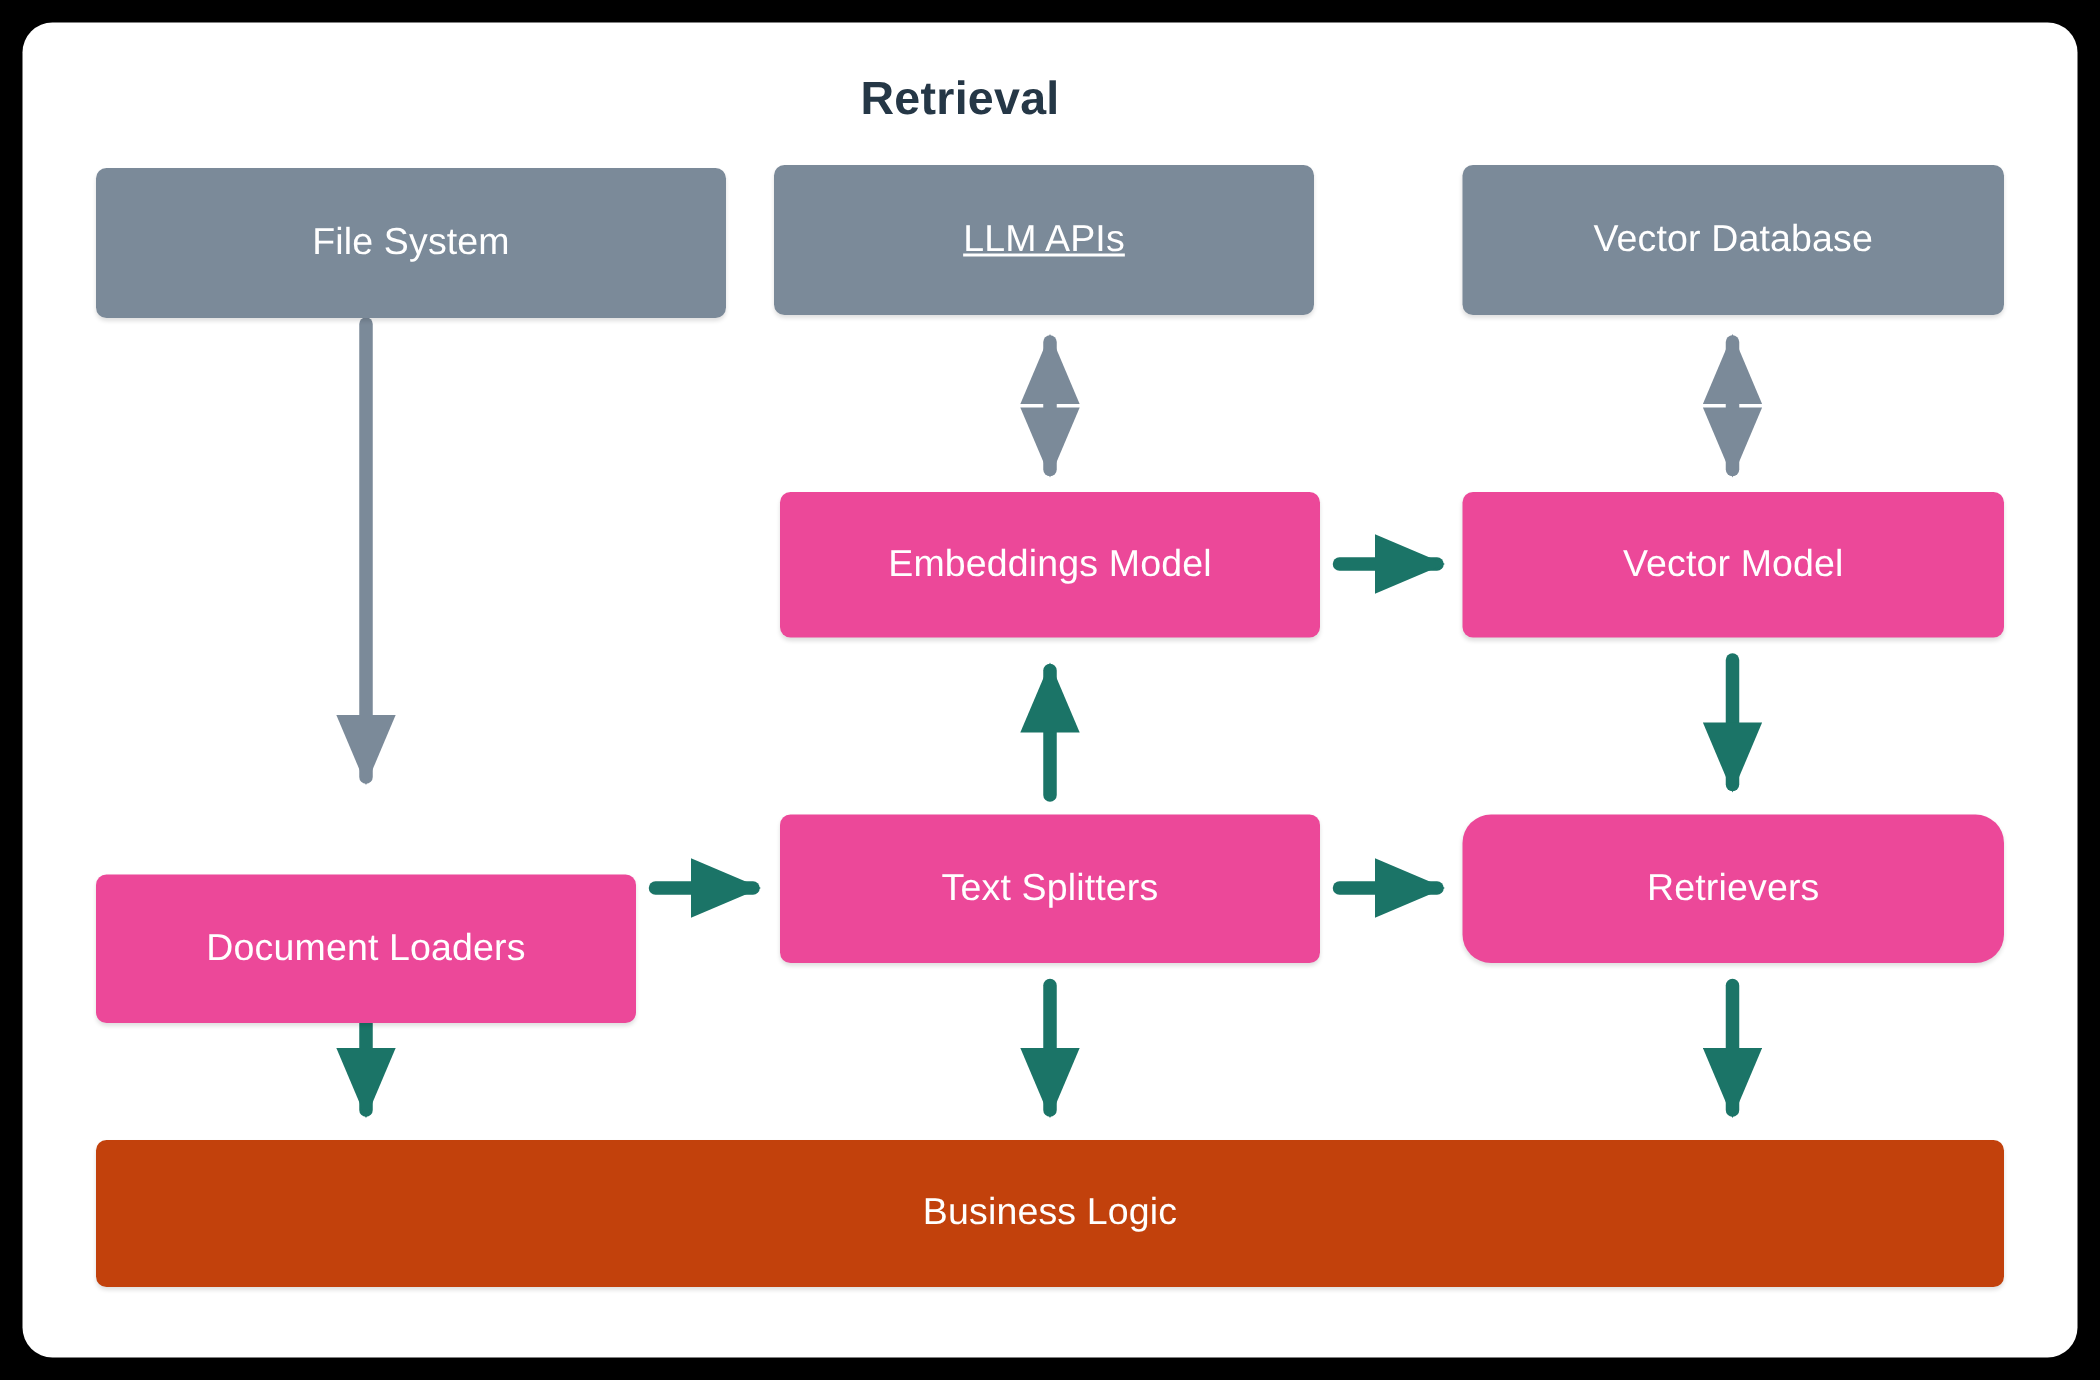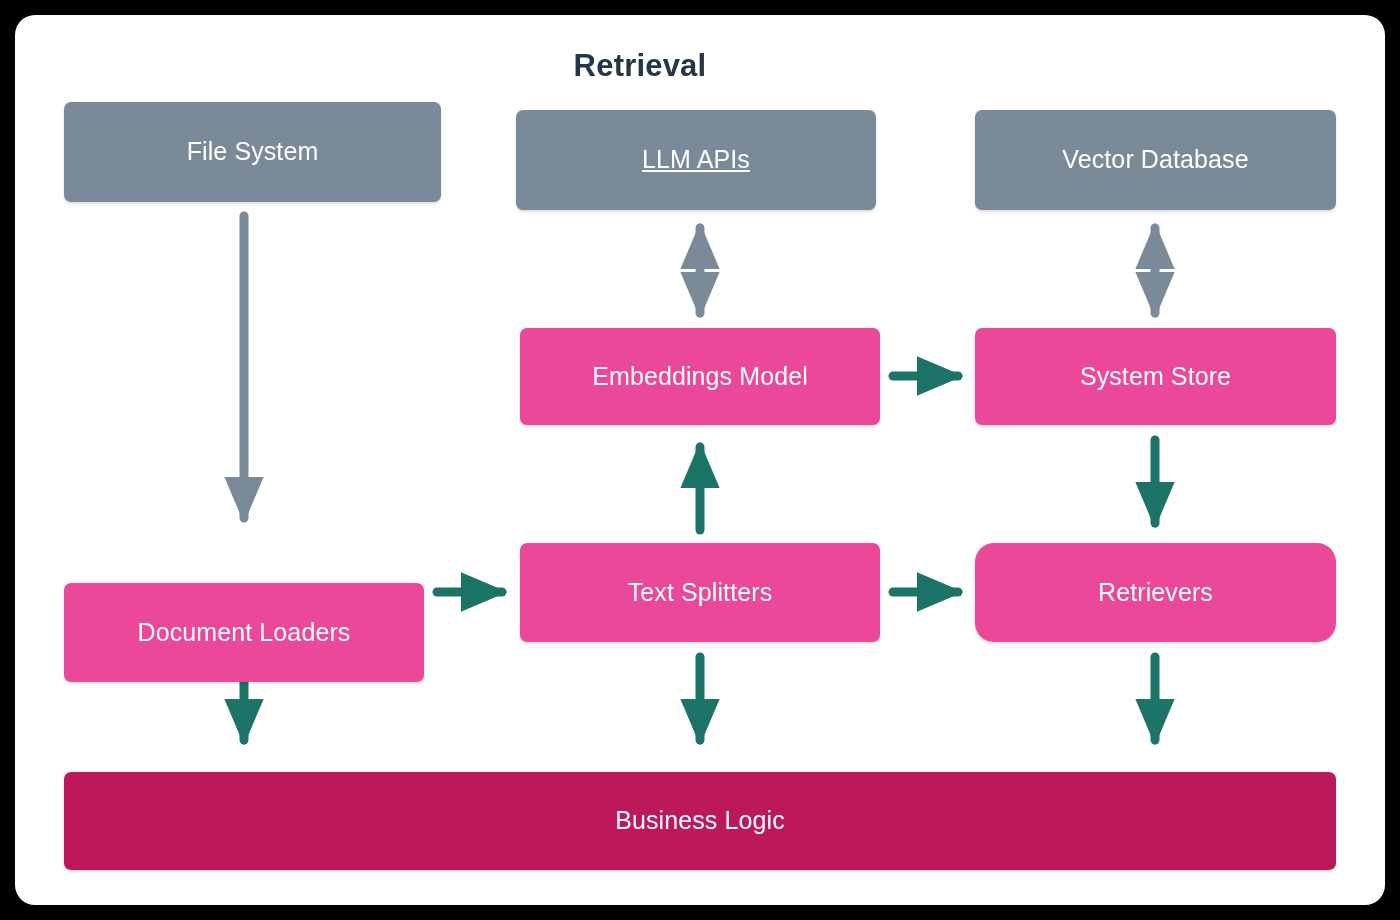--- a/index.html
+++ b/index.html
@@ -55,21 +55,21 @@
     color: #ffffff;
     font-size: 25px;
     font-weight: 400;
     letter-spacing: 0.1px;
     box-shadow: 0 2px 3px rgba(0,0,0,0.13);
     text-align: center;
     line-height: 1.1;
   }
   .node.source   { background: #7B8A99; }
   .node.process  { background: #ec4899; }
-  .node.consumer { background: #be185d; margin-top: 12px; }
+  .node.consumer { background: #c2410c; }
 
   .arrow-layer {
     position: absolute;
     left: 0; top: 0;
     width: 1400px; height: 920px;
     pointer-events: none;
   }
 </style>
 </head>
 <body>
@@ -130,38 +130,38 @@
 
       <g>
         <line x1="700" y1="657" x2="700" y2="740" stroke="#1B7467" stroke-width="9" stroke-linecap="round" marker-end="url(#green-head)"></line>
       </g>
 
       <g>
         <line x1="1155" y1="657" x2="1155" y2="740" stroke="#1B7467" stroke-width="9" stroke-linecap="round" marker-end="url(#green-head)"></line>
       </g>
     </svg>
 
-    <div class="node source" style="left:64px; top:102px; width:377px; height:100px;align-items:center;">
+    <div class="node source" style="left:64px; top:112px; width:420px; height:100px;align-items:center;">
       <span>File System</span>
     </div>
 
     <div class="node source" style="left:516px; top:110px; width:360px; height:100px;text-decoration:underline;">
       <span>LLM APIs</span>
     </div>
 
     <div class="node source" style="left:975px; top:110px; width:361px; height:100px;">
       <span>Vector Database</span>
     </div>
 
     <div class="node process" style="left:520px; top:328px; width:360px; height:97px;">
       <span>Embeddings Model</span>
     </div>
 
     <div class="node process" style="left:975px; top:328px; width:361px; height:97px;">
-      <span>System Store</span>
+      <span>Vector Model</span>
     </div>
 
     <div class="node process" style="left:64px; top:543px; width:360px; height:99px;margin-top:40px;">
       <span>Document Loaders</span>
     </div>
 
     <div class="node process" style="left:520px; top:543px; width:360px; height:99px;">
       <span>Text Splitters</span>
     </div>
 

